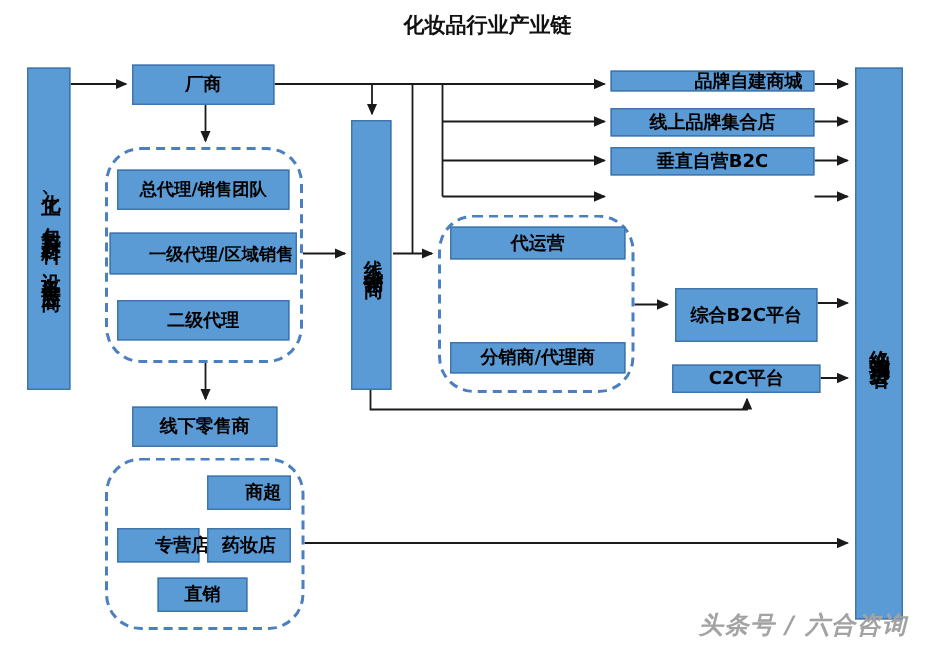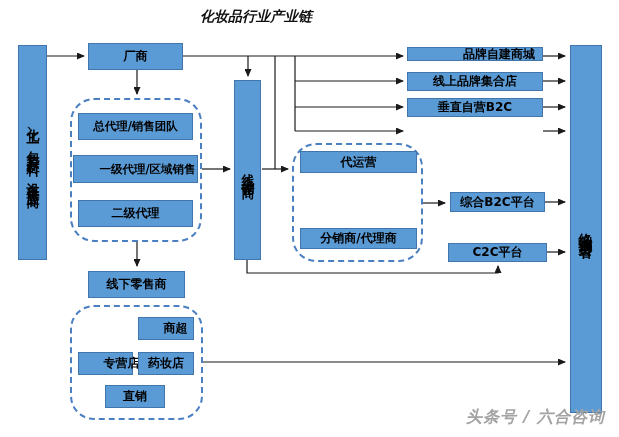--- a/index.html
+++ b/index.html
@@ -1,22 +1,22 @@
 <!DOCTYPE html>
 <html><head>
 <meta charset="utf-8">
 <style>
   html,body{margin:0;padding:0;background:#ffffff;}
   #canvas{
     position:relative;width:619px;height:437px;background:#ffffff;overflow:hidden;
     font-family:"DejaVu Sans","Liberation Sans",sans-serif;
   }
   .title{
-    position:absolute;left:200px;top:8px;width:250px;text-align:left;
-    font-size:14px;font-weight:bold;color:#111;font-style:italic;
+    position:absolute;left:200px;top:8px;width:250px;text-align:center;
+    font-size:14px;font-weight:bold;color:#111;
   }
   .box{
     position:absolute;display:flex;align-items:center;justify-content:center;
     background:#5b9bd5;border:1px solid #4176ac;box-sizing:border-box;
     color:#000;font-weight:bold;font-size:12px;line-height:1.05;text-align:center;
     white-space:nowrap;
   }
   .vbar{
     position:absolute;display:flex;align-items:center;justify-content:center;
     background:#5b9bd5;border:1px solid #4176ac;box-sizing:border-box;
@@ -84,21 +84,21 @@
   <div class="vbar" style="left:234px;top:80px;width:27px;height:180px;">线上分销商</div>
 
   <div class="box" style="left:407px;top:47px;width:136px;height:14px;padding-left:48px;">品牌自建商城</div>
   <div class="box" style="left:407px;top:72px;width:136px;height:19px;">线上品牌集合店</div>
   <div class="box" style="left:407px;top:98px;width:136px;height:19px;">垂直自营B2C</div>
 
   <div class="dashed-group" style="left:292px;top:143px;width:131px;height:119px;"></div>
   <div class="box" style="left:300px;top:151px;width:117px;height:22px;">代运营</div>
   <div class="box" style="left:300px;top:228px;width:117px;height:21px;">分销商/代理商</div>
 
-  <div class="box" style="left:450px;top:192px;width:95px;height:20px;">综合B2C平台</div>
+  <div class="box" style="left:450px;top:192px;width:95px;height:36px;">综合B2C平台</div>
   <div class="box" style="left:448px;top:243px;width:99px;height:19px;">C2C平台</div>
 
   <div class="box" style="left:88px;top:271px;width:97px;height:27px;">线下零售商</div>
 
   <div class="dashed-group" style="left:70px;top:305px;width:133px;height:115px;"></div>
   <div class="box" style="left:138px;top:317px;width:56px;height:23px;padding-left:19px;">商超</div>
   <div class="box" style="left:78px;top:352px;width:55px;height:23px;padding-left:32px;">专营店</div>
   <div class="box" style="left:138px;top:352px;width:56px;height:23px;">药妆店</div>
   <div class="box" style="left:105px;top:385px;width:60px;height:23px;">直销</div>
 

